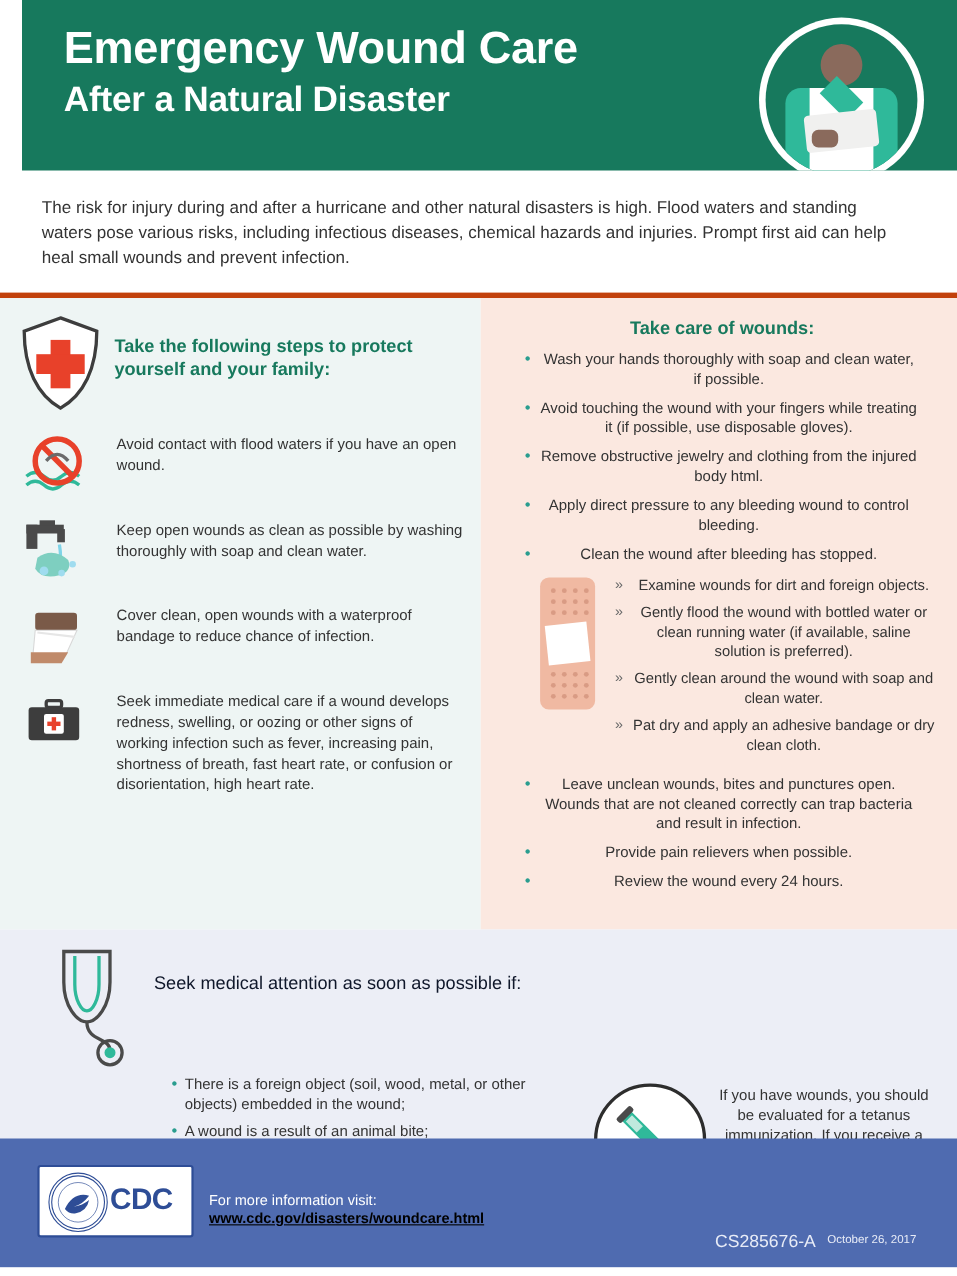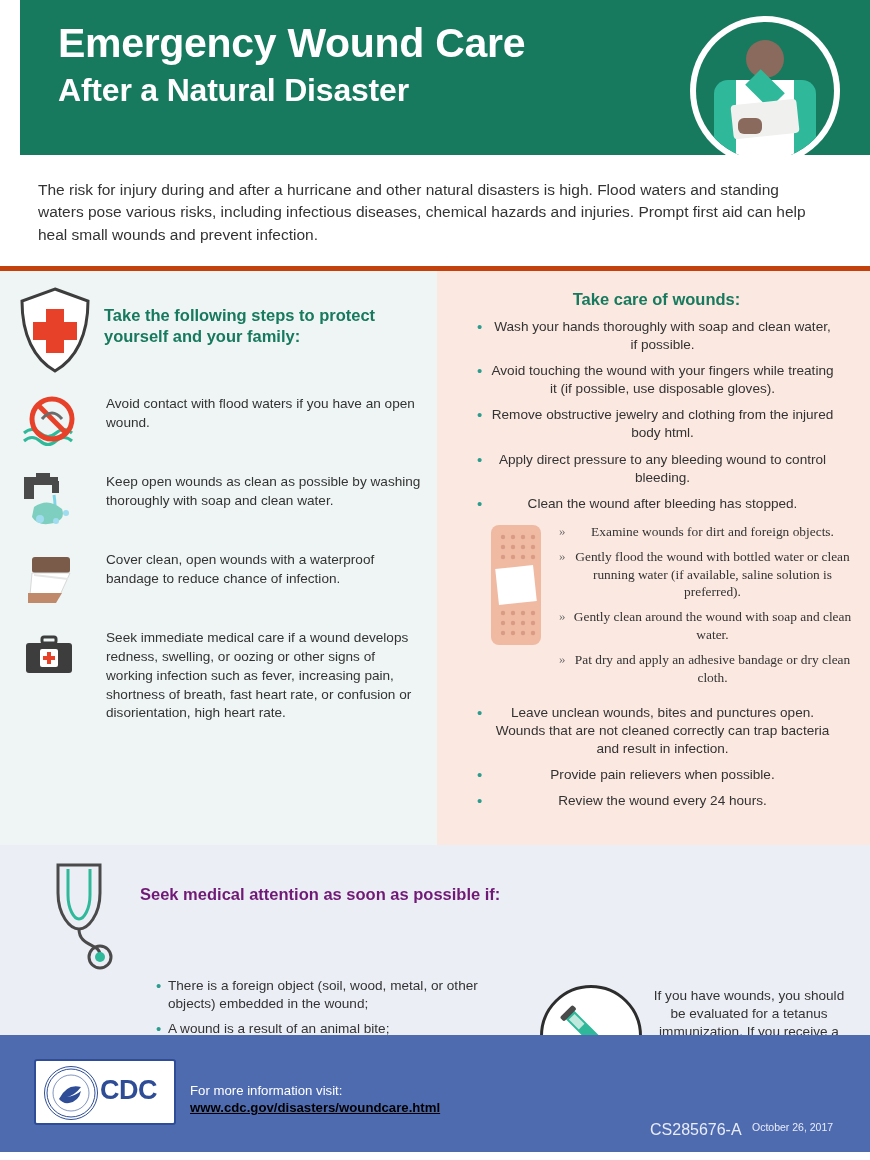--- a/index.html
+++ b/index.html
@@ -236,21 +236,20 @@
     padding: 0;
     list-style: none;
   }
   ul.subbullets > li {
     position: relative;
     font-size: 13.4px;
     line-height: 1.3;
     color: #333333;
     margin-bottom: 8px;
     padding-left: 14px;
-    font-family: Liberation Serif, serif;
   }
   ul.subbullets > li::before {
     content: "»";
     position: absolute;
     left: 0;
     top: 0;
     color: #6b6b6b;
     font-size: 13px;
   }
 
@@ -269,23 +268,23 @@
   }
   .steth-icon {
     width: 90px;
     min-width: 90px;
     height: 112px;
     position: relative;
     margin-top: -4px;
     margin-left: 14px;
   }
   .seek-title {
-    color: #701a75;
+    color: #0f172a;
     font-size: 16.5px;
-    font-weight: bold;
+    font-weight: normal;
     padding-top: 22px;
   }
   .seek-body {
     display: flex;
     gap: 10px;
     margin-top: 2px;
   }
   .seek-left {
     width: 500px;
     padding-left: 116px;

